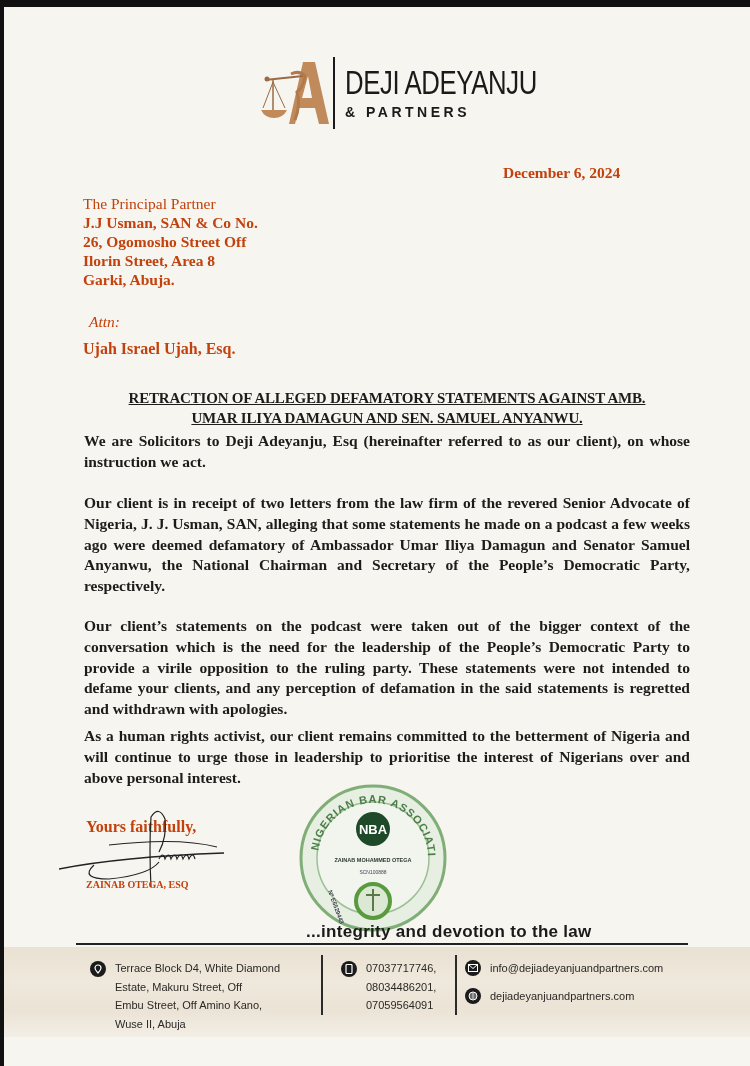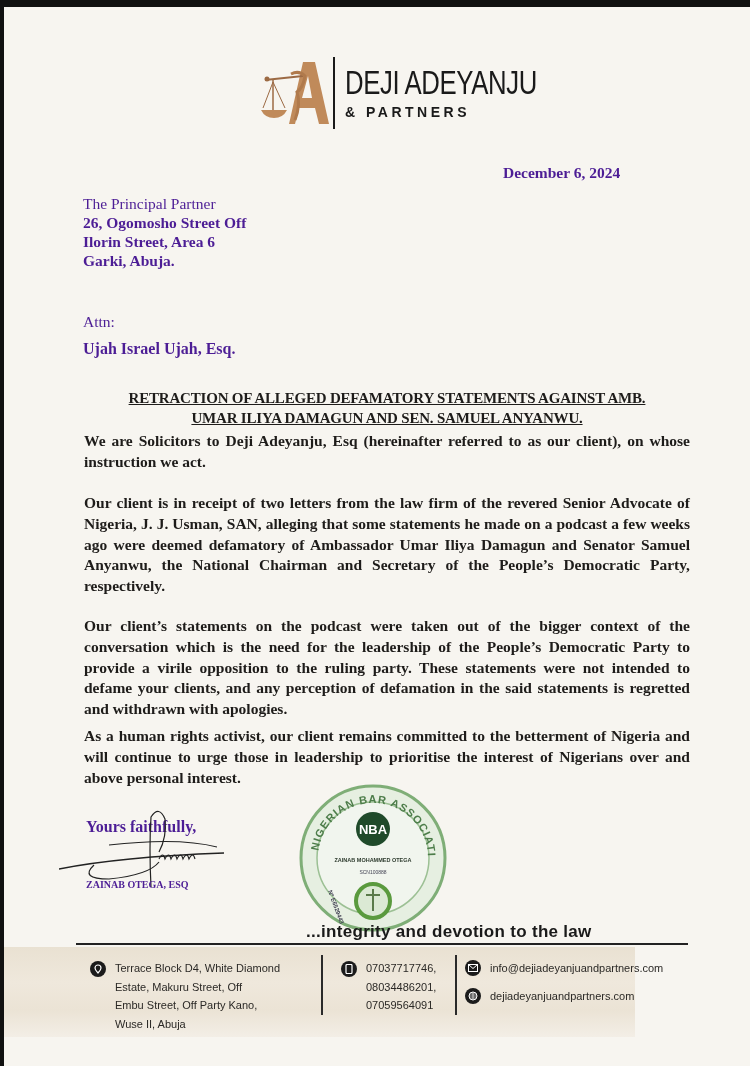--- a/index.html
+++ b/index.html
@@ -13,41 +13,41 @@
     background: #f7f5f0;
     color: #1c1a18;
   }
   .logo { position: absolute; left: 255px; top: 46px; height: 80px; display: flex; align-items: center; }
   .logo-mark { width: 70px; height: 70px; position: relative; }
   .logo-bar { width: 2px; height: 72px; background: #1a1a1a; margin-left: 4px; margin-right: 10px; }
   .logo-text { display: flex; flex-direction: column; }
   .logo-name { font-family: "Liberation Sans", sans-serif; font-size: 33px; letter-spacing: -0.5px; color: #1a1a1a; line-height: 34px; transform: scaleX(0.78); transform-origin: left; white-space: nowrap; }
   .logo-sub { font-family: "Liberation Sans", sans-serif; font-weight: bold; font-size: 14px; letter-spacing: 3.5px; color: #1a1a1a; margin-top: 4px; white-space: nowrap; }
 
-  .txt { position: absolute; font-weight: bold; font-size: 15.5px; line-height: 19px; color: #4c1d95; white-space: nowrap; }
+  .txt { position: absolute; font-weight: bold; font-size: 15.5px; line-height: 19px; color: #c2410c; white-space: nowrap; }
   .date { left: 499px; top: 156px; }
   .addr { left: 79px; top: 187px; }
-  .attn { left: 79px; top: 305px; }
+  .attn { left: 85px; top: 305px; font-style: italic; }
   .attn-name { left: 79px; top: 332px; font-size: 16px; }
   .subject { position: absolute; left: 80px; top: 381px; width: 606px; text-align: center; font-weight: bold; font-size: 15px; line-height: 20px; text-decoration: underline; color: #1e1c1a; letter-spacing: -0.2px; }
   .para { position: absolute; left: 80px; width: 606px; font-weight: bold; font-size: 15.5px; line-height: 20.8px; text-align: justify; color: #1e1c1a; }
   .p1 { top: 424px; }
   .p2 { top: 486px; }
   .p3 { top: 609px; }
   .p4 { top: 719px; }
   .closing { left: 82px; top: 810px; font-size: 16px; }
   .signer { left: 82px; top: 868px; font-size: 10px; }
   .sig { position: absolute; left: 55px; top: 800px; }
 
   .seal { position: absolute; left: 294px; top: 776px; width: 150px; height: 150px; }
   .tagline { position: absolute; left: 302px; top: 915px; font-family: "Liberation Sans", sans-serif; font-weight: bold; font-size: 17px; letter-spacing: 0.3px; color: #1a1a1a; white-space: nowrap; }
 
   .rule { position: absolute; left: 72px; top: 936px; width: 612px; height: 2px; background: #222; }
   .footer {
-    position: absolute; left: 0; top: 940px; width: 631px; height: 90px;
+    position: absolute; left: 0; top: 940px; width: 746px; height: 90px;
     background: linear-gradient(180deg, #e9e1d2 0%, #efe8dc 40%, #ebe3d5 70%, #f3eee6 100%);
   }
   .f-col { position: absolute; top: 12px; display: flex; font-family: "Liberation Sans", sans-serif; font-size: 11px; line-height: 18.5px; color: #2b2926; }
   .f-icon { width: 16px; height: 16px; border-radius: 50%; background: #1b1b1b; display: inline-flex; align-items: center; justify-content: center; margin-right: 9px; flex-shrink: 0; margin-top: 2px; }
   .f-addr { left: 86px; }
   .f-phone { left: 337px; }
   .f-web { left: 453px; flex-direction: column; }
   .f-web .row { display: flex; align-items: center; margin-bottom: 9px; }
   .f-web .f-icon { margin-top: 0; }
   .vsep { position: absolute; top: 8px; width: 2px; height: 60px; background: #2a2a2a; }
@@ -78,22 +78,23 @@
     <div class="logo-text">
       <div class="logo-name">DEJI ADEYANJU</div>
       <div class="logo-sub">&amp; PARTNERS</div>
     </div>
   </div>
 
   <div class="txt date">December 6, 2024</div>
 
   <div class="txt addr">
     <div style="font-weight:normal">The Principal Partner</div>
+    <div>J.J  Usman, SAN &amp; Co No.</div>
     <div>26, Ogomosho Street Off</div>
-    <div>Ilorin Street, Area 6</div>
+    <div>Ilorin Street, Area 8</div>
     <div>Garki, Abuja.</div>
   </div>
 
   <div class="txt attn" style="font-weight:normal">Attn:</div>
   <div class="txt attn-name">Ujah Israel Ujah, Esq.</div>
 
   <div class="subject">
     <div>RETRACTION OF ALLEGED DEFAMATORY STATEMENTS AGAINST AMB.</div>
     <div>UMAR ILIYA DAMAGUN AND SEN. SAMUEL ANYANWU.</div>
   </div>
@@ -140,21 +141,21 @@
   <div class="footer">
     <div class="f-col f-addr">
       <span class="f-icon">
         <svg width="10" height="10" viewBox="0 0 10 10">
             <path d="M5 1 a3 3 0 0 1 3 3 q0 2 -3 5 q-3 -3 -3 -5 a3 3 0 0 1 3 -3z" fill="none" stroke="#fff" stroke-width="1.2"></path>
           </svg>
       </span>
       <div>
         <div>Terrace Block D4, White Diamond</div>
         <div>Estate, Makuru Street, Off</div>
-        <div>Embu Street, Off Party Kano,</div>
+        <div>Embu Street, Off Amino Kano,</div>
         <div>Wuse II, Abuja</div>
       </div>
     </div>
     <div class="vsep vsep1"></div>
     <div class="f-col f-phone">
       <span class="f-icon">
         <svg width="8" height="10" viewBox="0 0 8 10">
             <rect x="1" y="0.5" width="6" height="9" rx="1" fill="none" stroke="#fff" stroke-width="1.2"></rect>
           </svg>
       </span>

